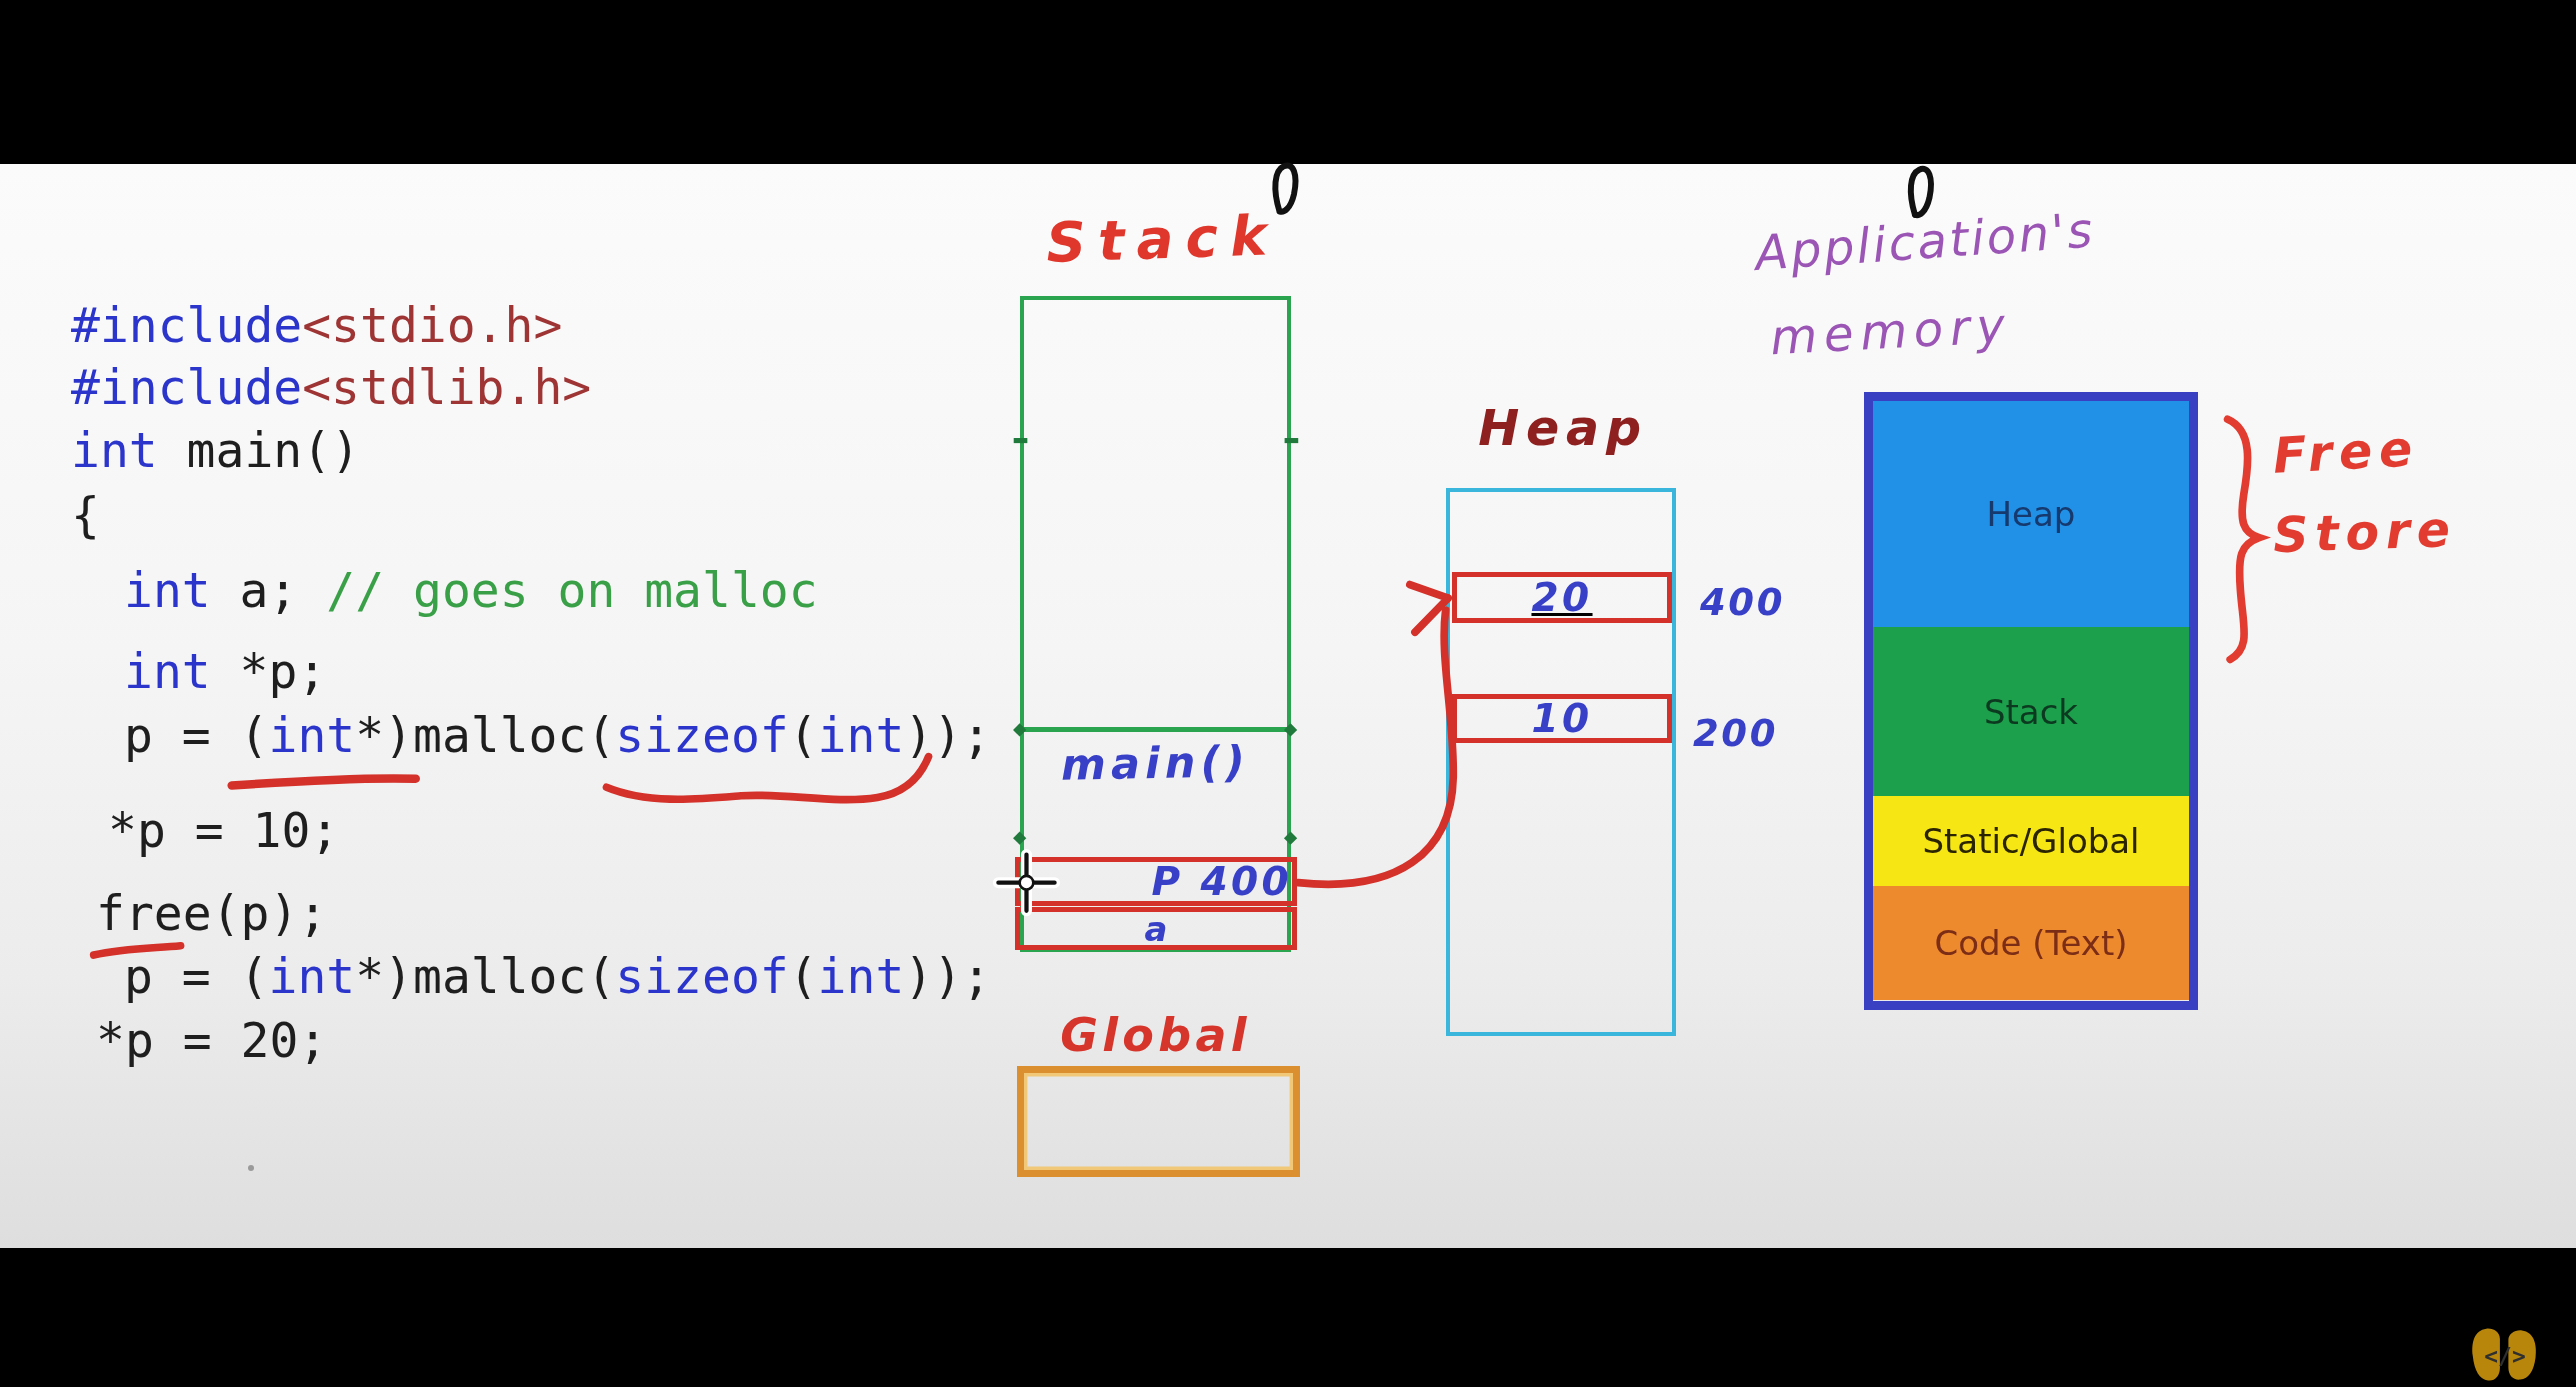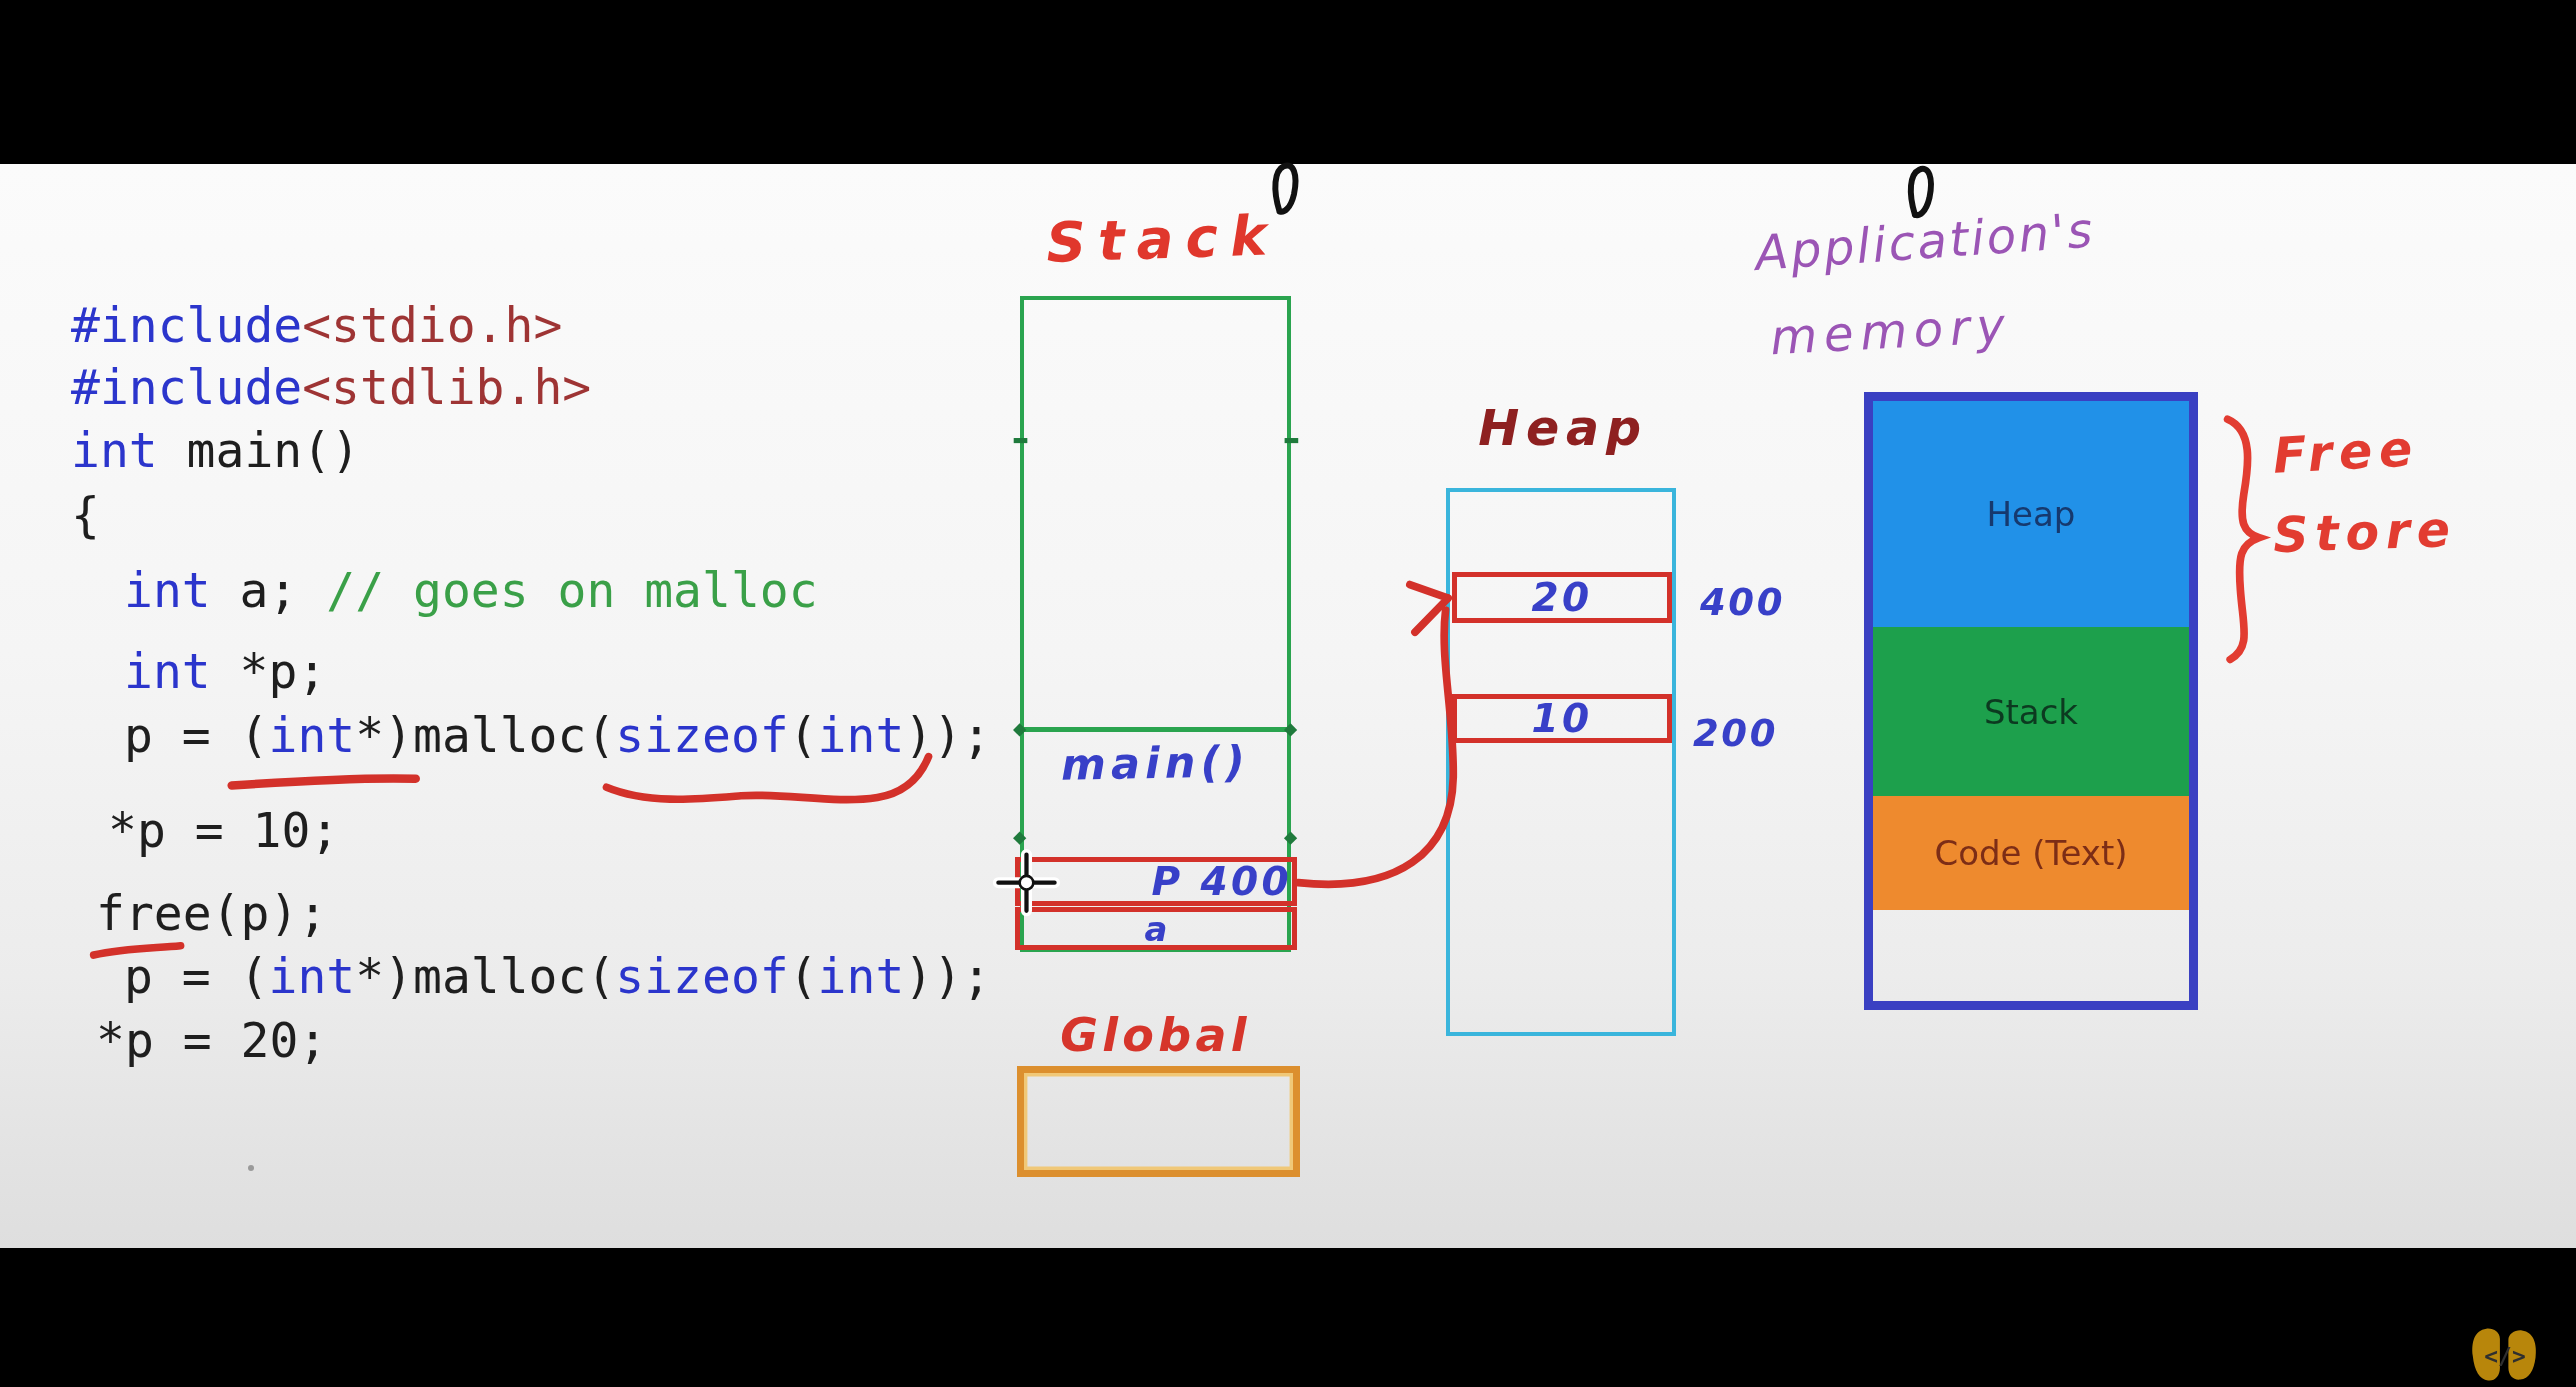--- a/index.html
+++ b/index.html
@@ -64,38 +64,41 @@
   </div>
   <div class="redbox" style="left:1015px;top:907px;width:282px;height:43px;">
     <span class="hand" style="position:static;font-size:34px;color:var(--handBlue);">a</span>
   </div>
   <div class="hand" style="left:1020px;top:1008px;width:271px;font-size:46px;letter-spacing:4.3px;color:#d6352b;">Global</div>
   <div id="global-box"></div>
 
   <div class="hand" style="left:1448px;top:400px;width:230px;font-size:49px;letter-spacing:6.8px;color:var(--handMaroon);">Heap</div>
   <div id="heap-rect"></div>
   <div id="heap-cells">
-      <div class="redbox" style="left: 1452px; top: 572px; width: 220px; height: 51px;">
+      <div class="redbox" style="left: 1452px; top: 572px; width: 220px; height: 51px; text-decoration: underline;">
         <span class="hand" style="position: static; font-size: 39px; letter-spacing: 3.4px; color: var(--handBlue);">20</span>
       </div>
       <div class="hand" style="left: 1688px; top: 581px; font-size: 37px; letter-spacing: 2.6px; color: var(--handBlue); margin-left: 12px;">400</div>
       <div class="redbox" style="left: 1452px; top: 694px; width: 220px; height: 49px;">
         <span class="hand" style="position: static; font-size: 39px; letter-spacing: 3.4px; color: var(--handBlue);">10</span>
       </div>
       <div class="hand" style="left: 1693px; top: 712px; font-size: 37px; letter-spacing: 2.6px; color: var(--handBlue);">200</div>
     </div>
 
   <div class="hand" style="left:1755px;top:215px;width:290px;font-size:48px;font-weight:normal;color:var(--handPurple);transform:rotate(-4deg);letter-spacing:2.6px;">Application's</div>
   <div class="hand" style="left:1763px;top:303px;width:256px;font-size:48px;font-weight:normal;color:var(--handPurple);transform:rotate(-3deg);letter-spacing:6.8px;">memory</div>
   <div id="memory-map">
       <div class="mem-seg" style="height: 226px; background: rgb(33, 145, 232);">
         <span style="color: rgb(22, 57, 110);">Heap</span>
       </div>
       <div class="mem-seg" style="height: 169px; background: rgb(29, 160, 76);">
         <span style="color: rgb(12, 58, 32);">Stack</span>
+      </div>
+      <div class="mem-seg" style="height: 90px; background: rgb(246, 231, 20);">
+        <span style="color: rgb(43, 36, 0);">Static/Global</span>
       </div>
       <div class="mem-seg" style="height: 114px; background: rgb(238, 138, 46);">
         <span style="color: rgb(124, 45, 22);">Code (Text)</span>
       </div>
     </div>
   <div class="hand" style="left:2273px;top:424px;font-size:49px;letter-spacing:6.8px;color:var(--annotationRed);transform:rotate(-3deg);">Free</div>
   <div class="hand" style="left:2273px;top:504px;font-size:49px;letter-spacing:6.8px;color:var(--annotationRed);transform:rotate(-2deg);">Store</div>
 
   <svg id="svg-overlay" width="2576" height="1388" viewBox="0 0 3024 1629">
 

